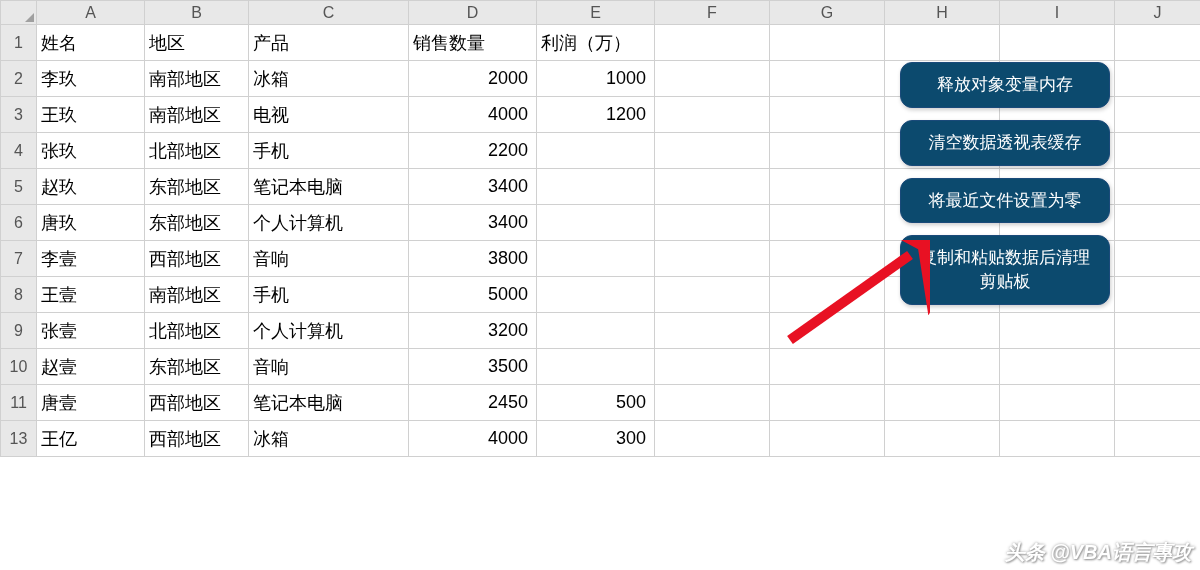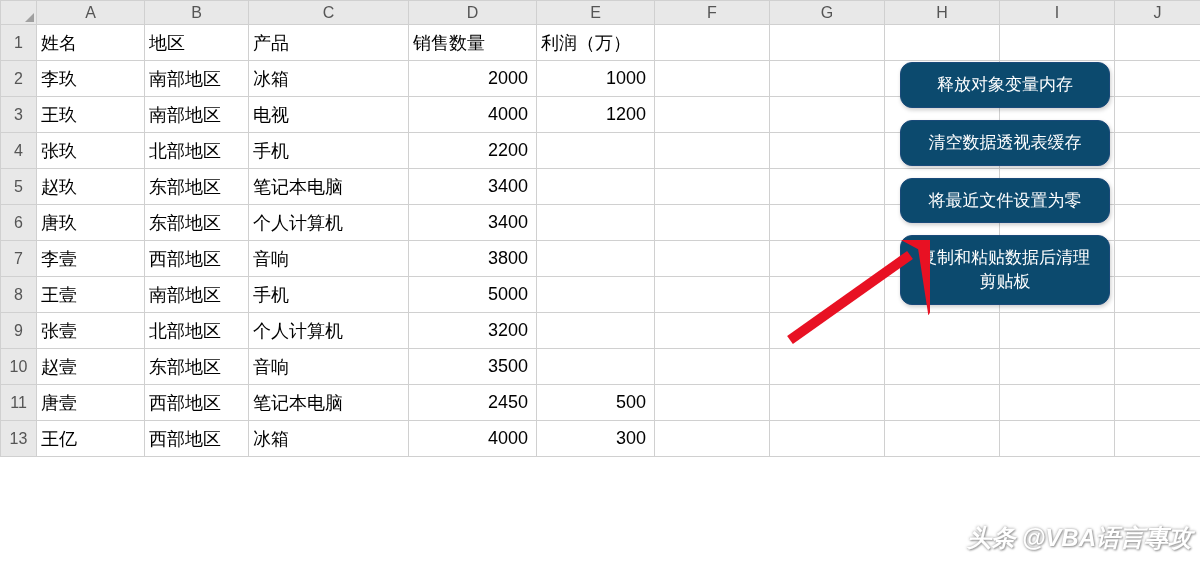--- a/index.html
+++ b/index.html
@@ -104,24 +104,24 @@
     .arrow {
       position: absolute;
       top: 240px;
       left: 760px;
       width: 170px;
       height: 110px;
       pointer-events: none;
     }
     .watermark {
       position: absolute;
-      bottom: 16px;
+      bottom: 4px;
       right: 8px;
       color: #fff;
-      font-size: 24px;
+      font-size: 20px;
       font-style: italic;
       font-weight: bold;
       text-shadow: 0 0 3px #888, 1px 1px 2px #888;
       opacity: 0.85;
     }
   </style>
 </head>
 <body>
 
 <div class="grid-container">

